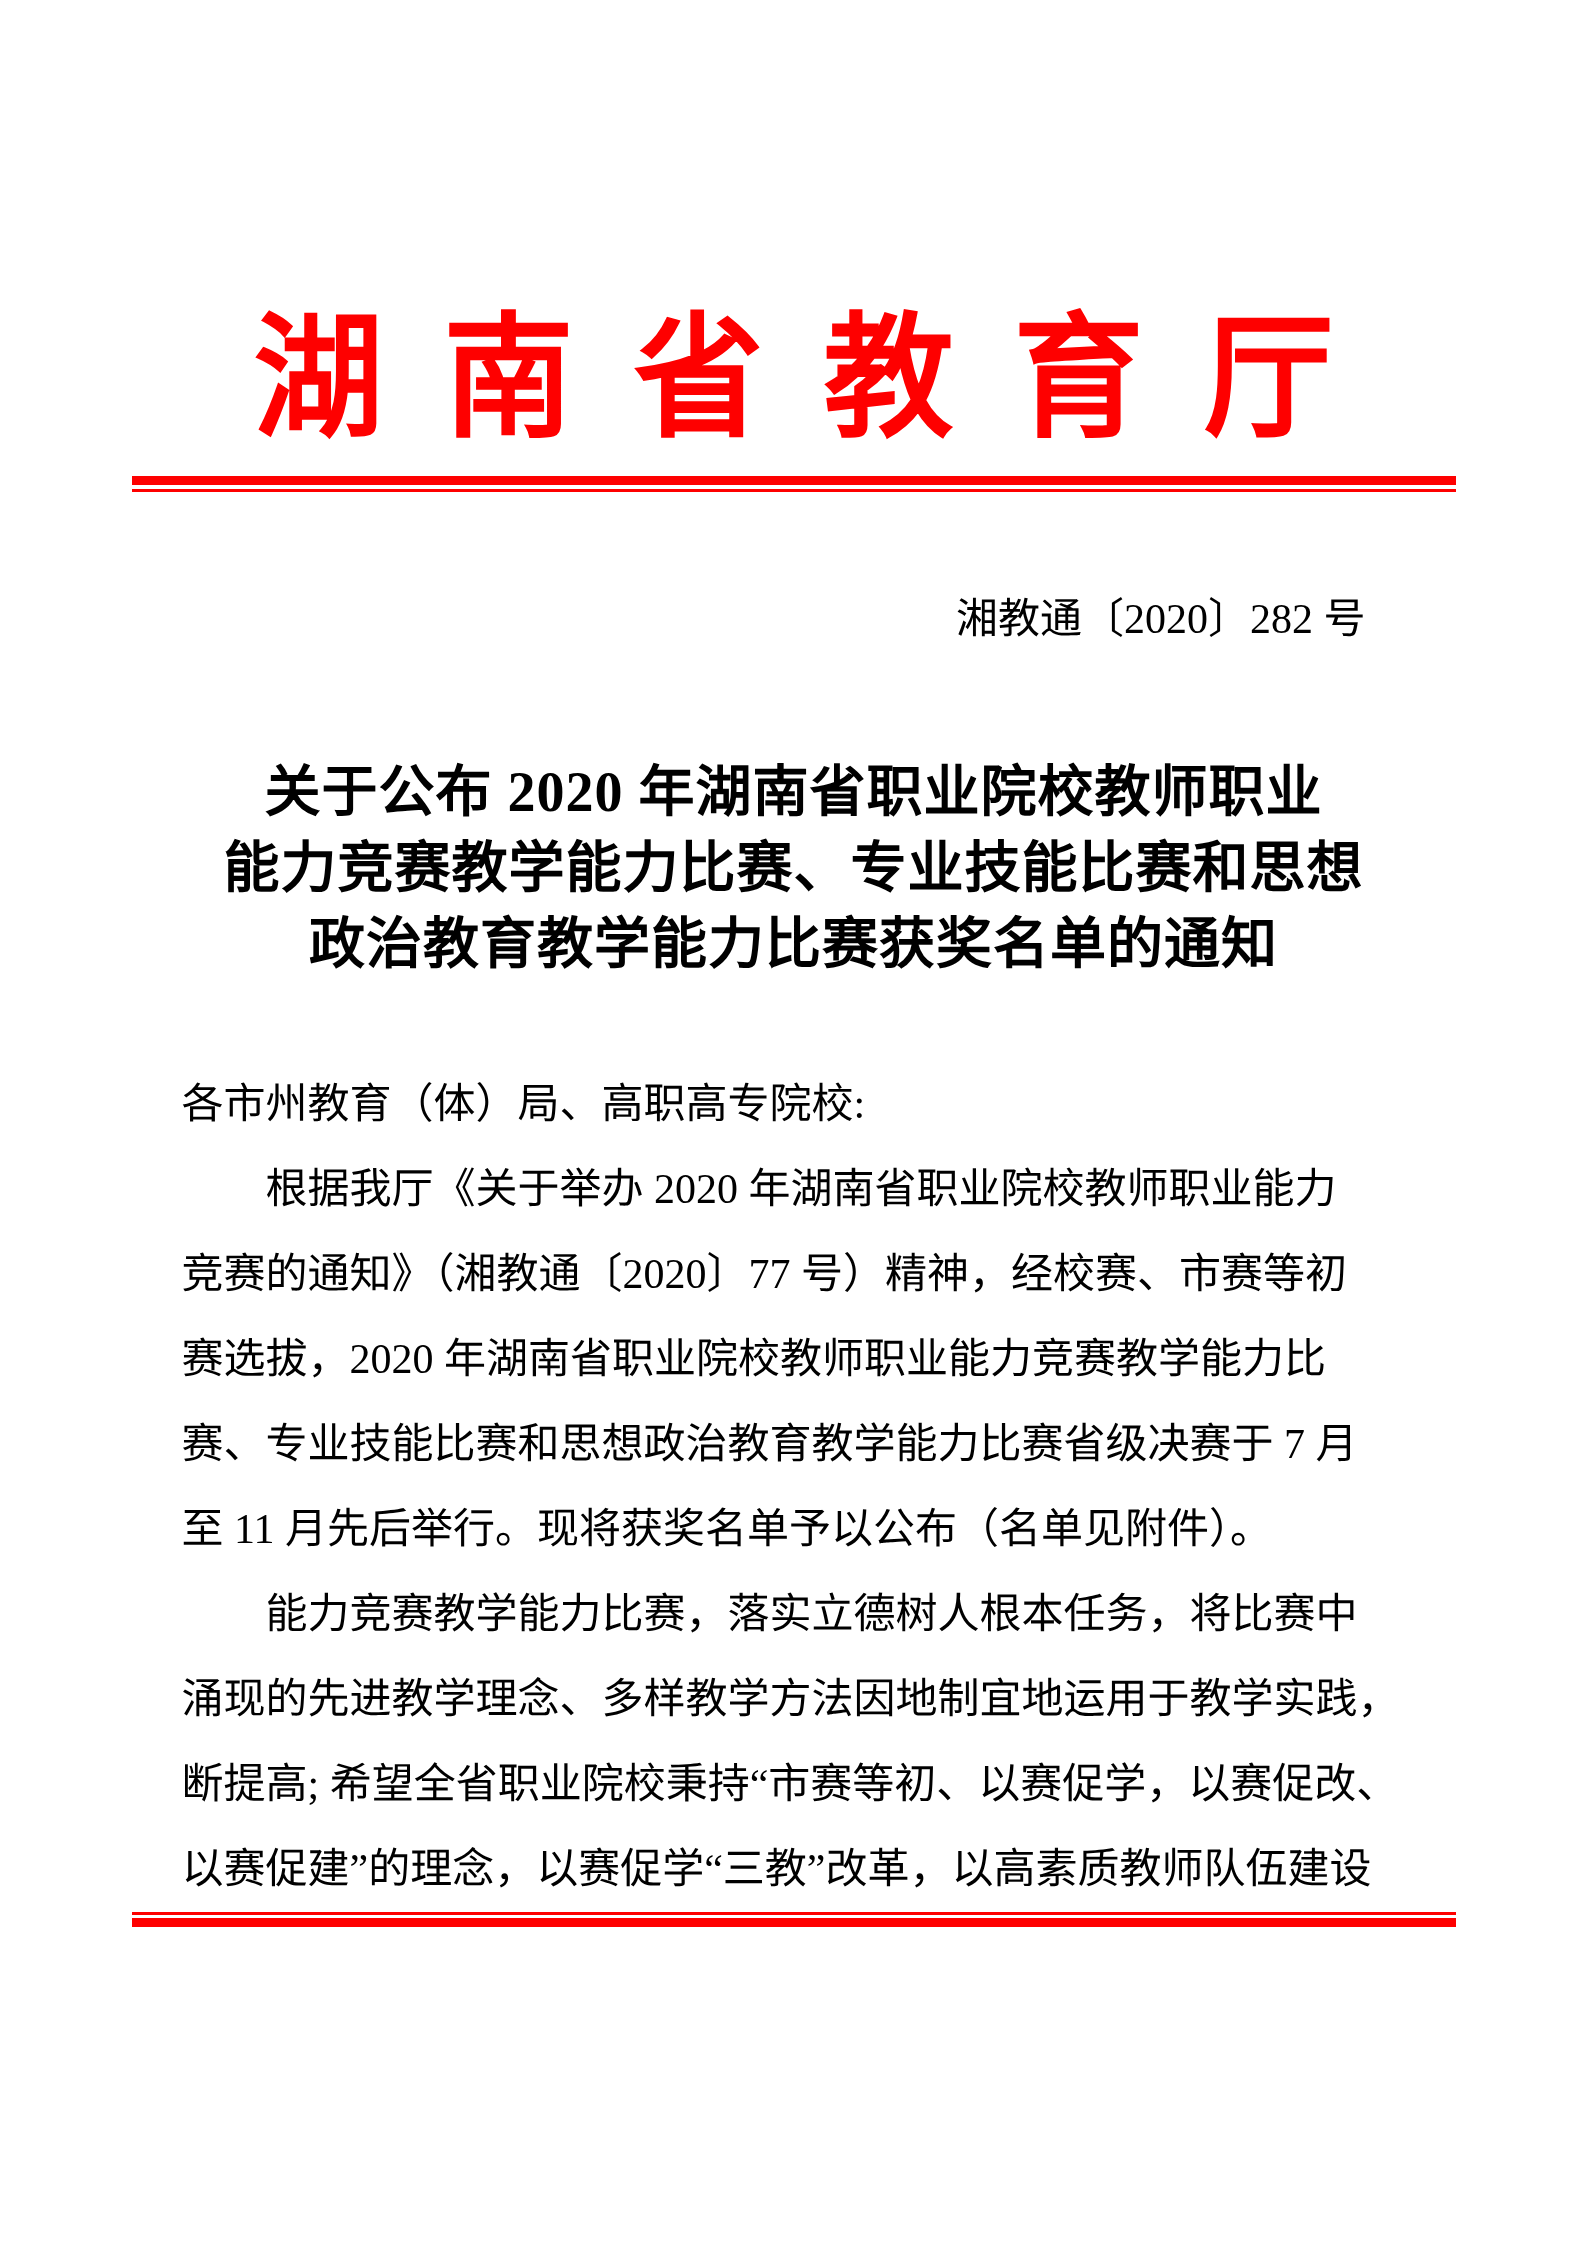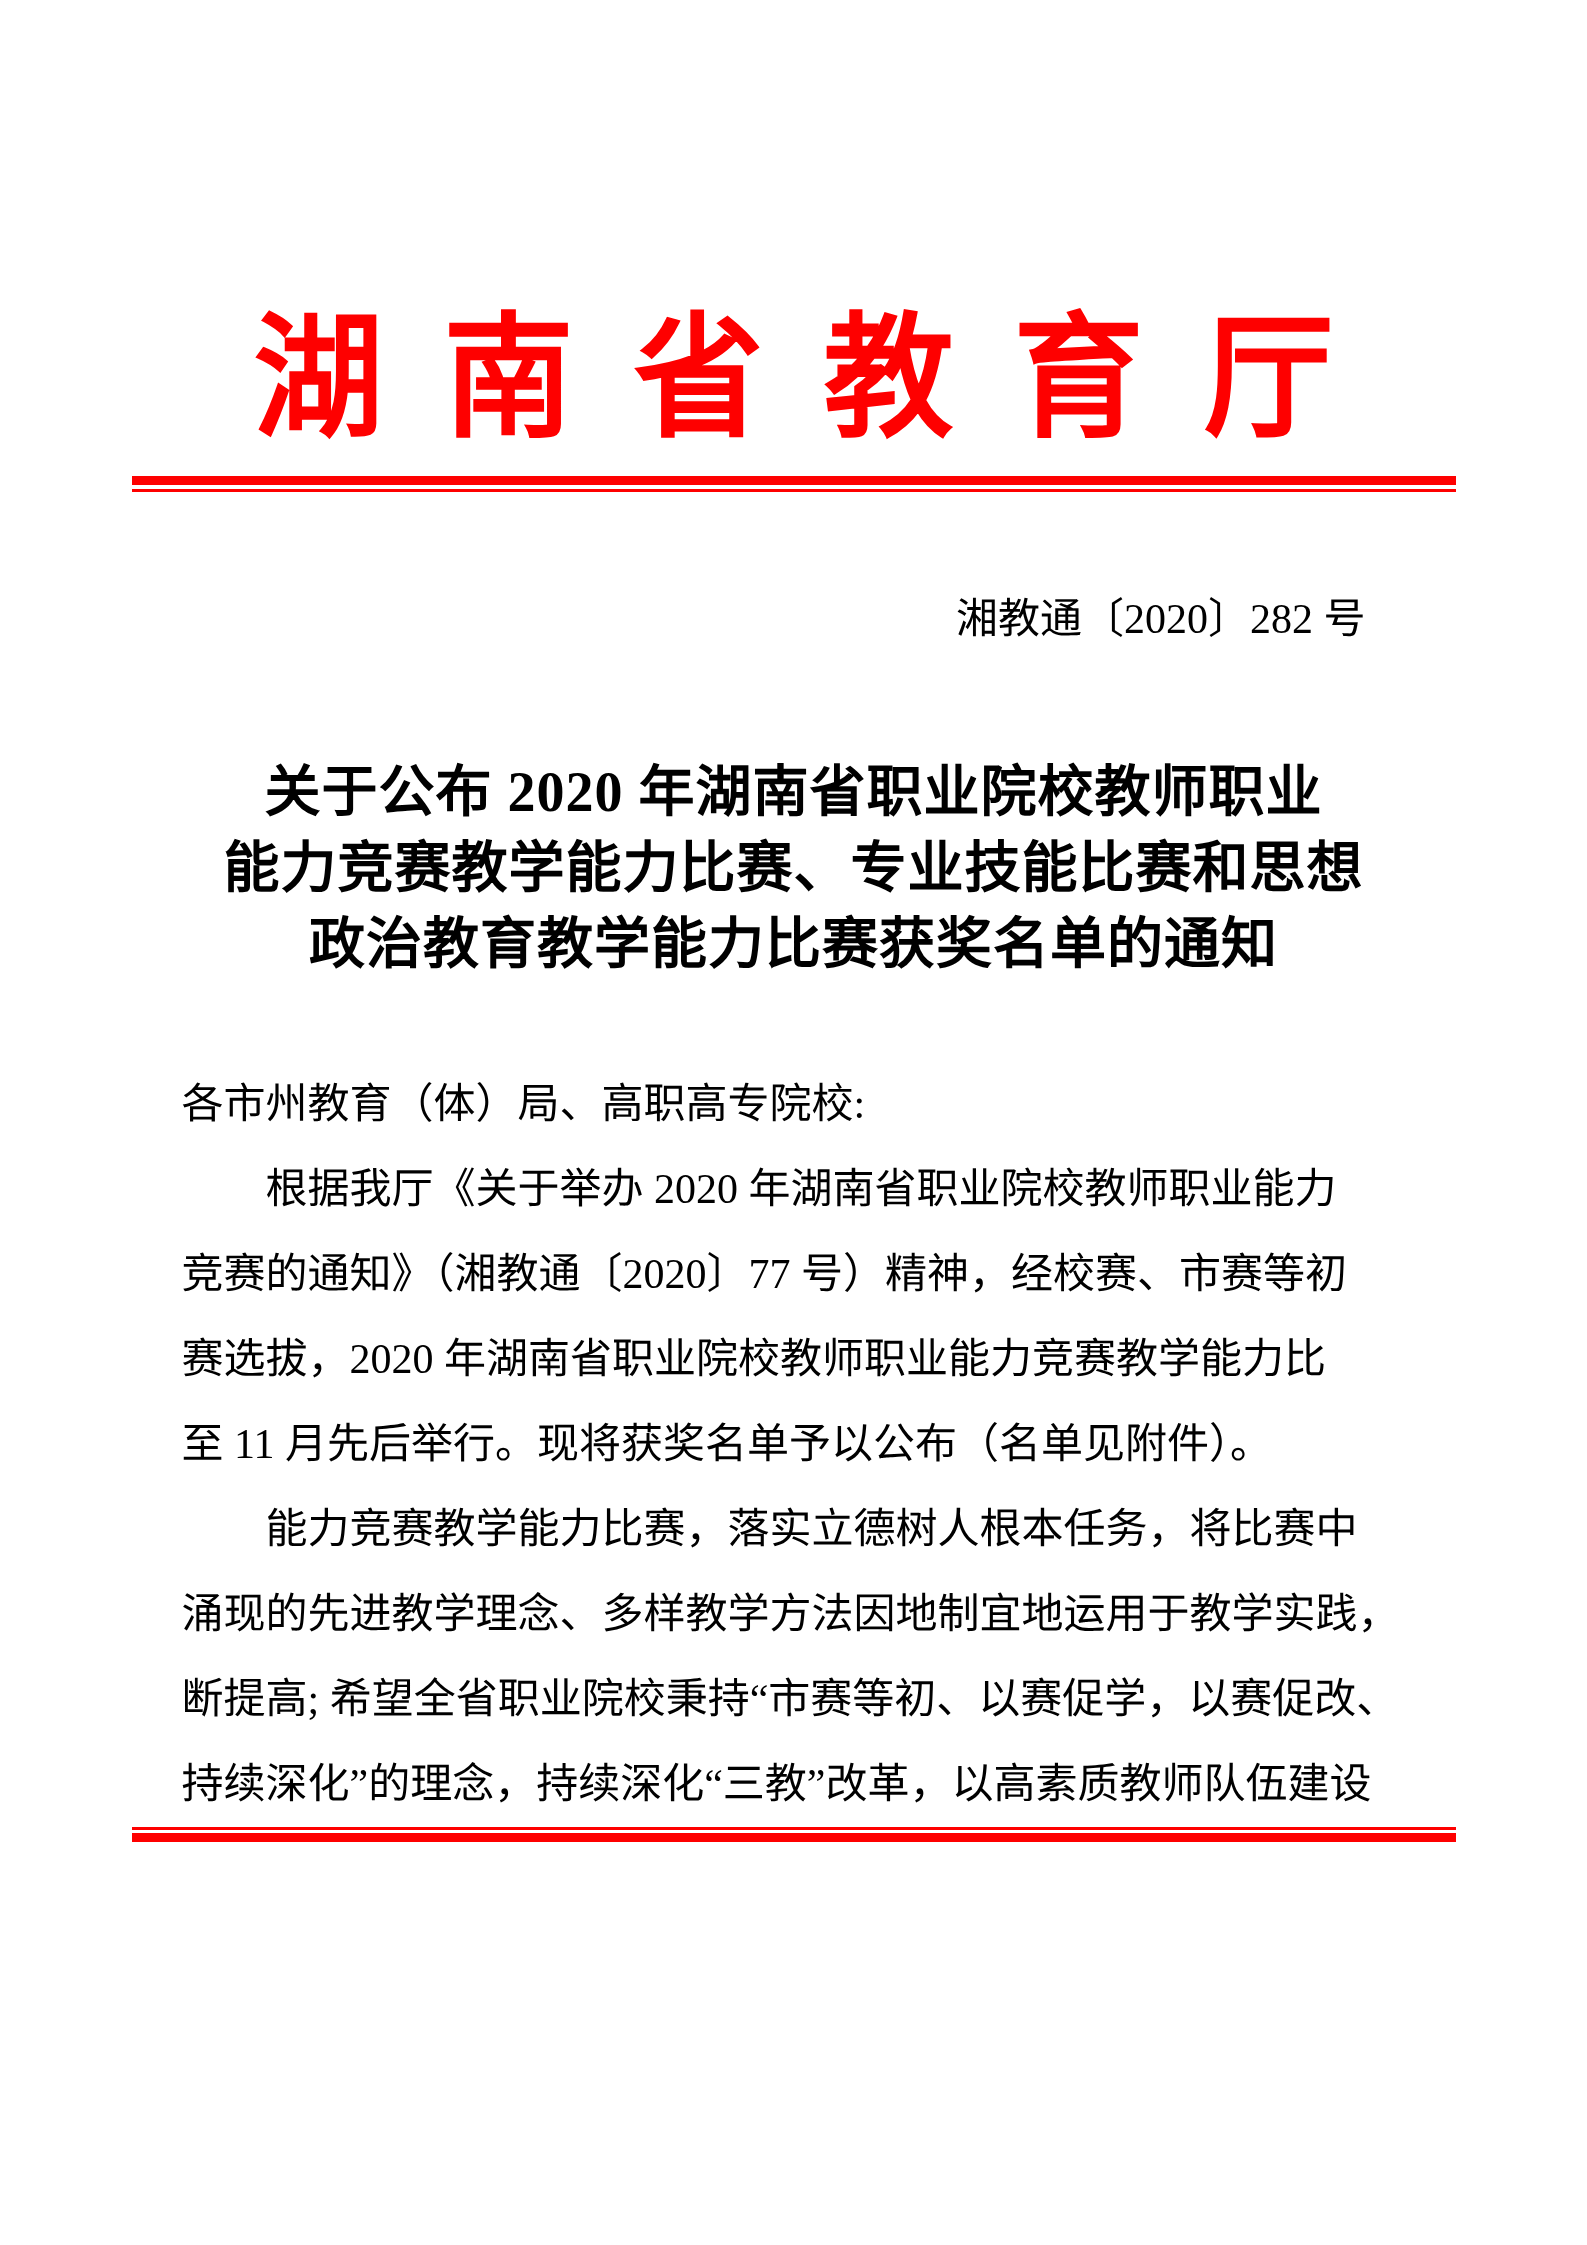--- a/index.html
+++ b/index.html
@@ -110,25 +110,26 @@
     <span class="t-line">关于公布 2020 年湖南省职业院校教师职业</span>
     <span class="t-line">能力竞赛教学能力比赛、专业技能比赛和思想</span>
     <span class="t-line">政治教育教学能力比赛获奖名单的通知</span>
   </h1>
 
   <main class="doc-body">
     <p class="line">各市州教育（体）局、高职高专院校:</p>
     <p class="line indent">根据我厅《关于举办 2020 年湖南省职业院校教师职业能力</p>
     <p class="line">竞赛的通知》（湘教通〔2020〕77 号）精神，经校赛、市赛等初</p>
     <p class="line">赛选拔，2020 年湖南省职业院校教师职业能力竞赛教学能力比</p>
+    <p class="line">赛、专业技能比赛和思想政治教育教学能力比赛省级决赛于 7 月</p>
     <p class="line">至 11 月先后举行。现将获奖名单予以公布（名单见附件）。</p>
     <p class="line indent">能力竞赛教学能力比赛，落实立德树人根本任务，将比赛中</p>
     <p class="line">涌现的先进教学理念、多样教学方法因地制宜地运用于教学实践，</p>
     <p class="line">断提高; 希望全省职业院校秉持“市赛等初、以赛促学，以赛促改、</p>
-    <p class="line">持续深化”的理念，持续深化“三教”改革，以高素质教师队伍建设</p>
+    <p class="line">以赛促建”的理念，以赛促学“三教”改革，以高素质教师队伍建设</p>
   </main>
 
   <footer>
     <div class="rule rule-footer">
       <div class="bar-thin"></div>
       <div class="bar-thick"></div>
     </div>
   </footer>
 
 </div>

